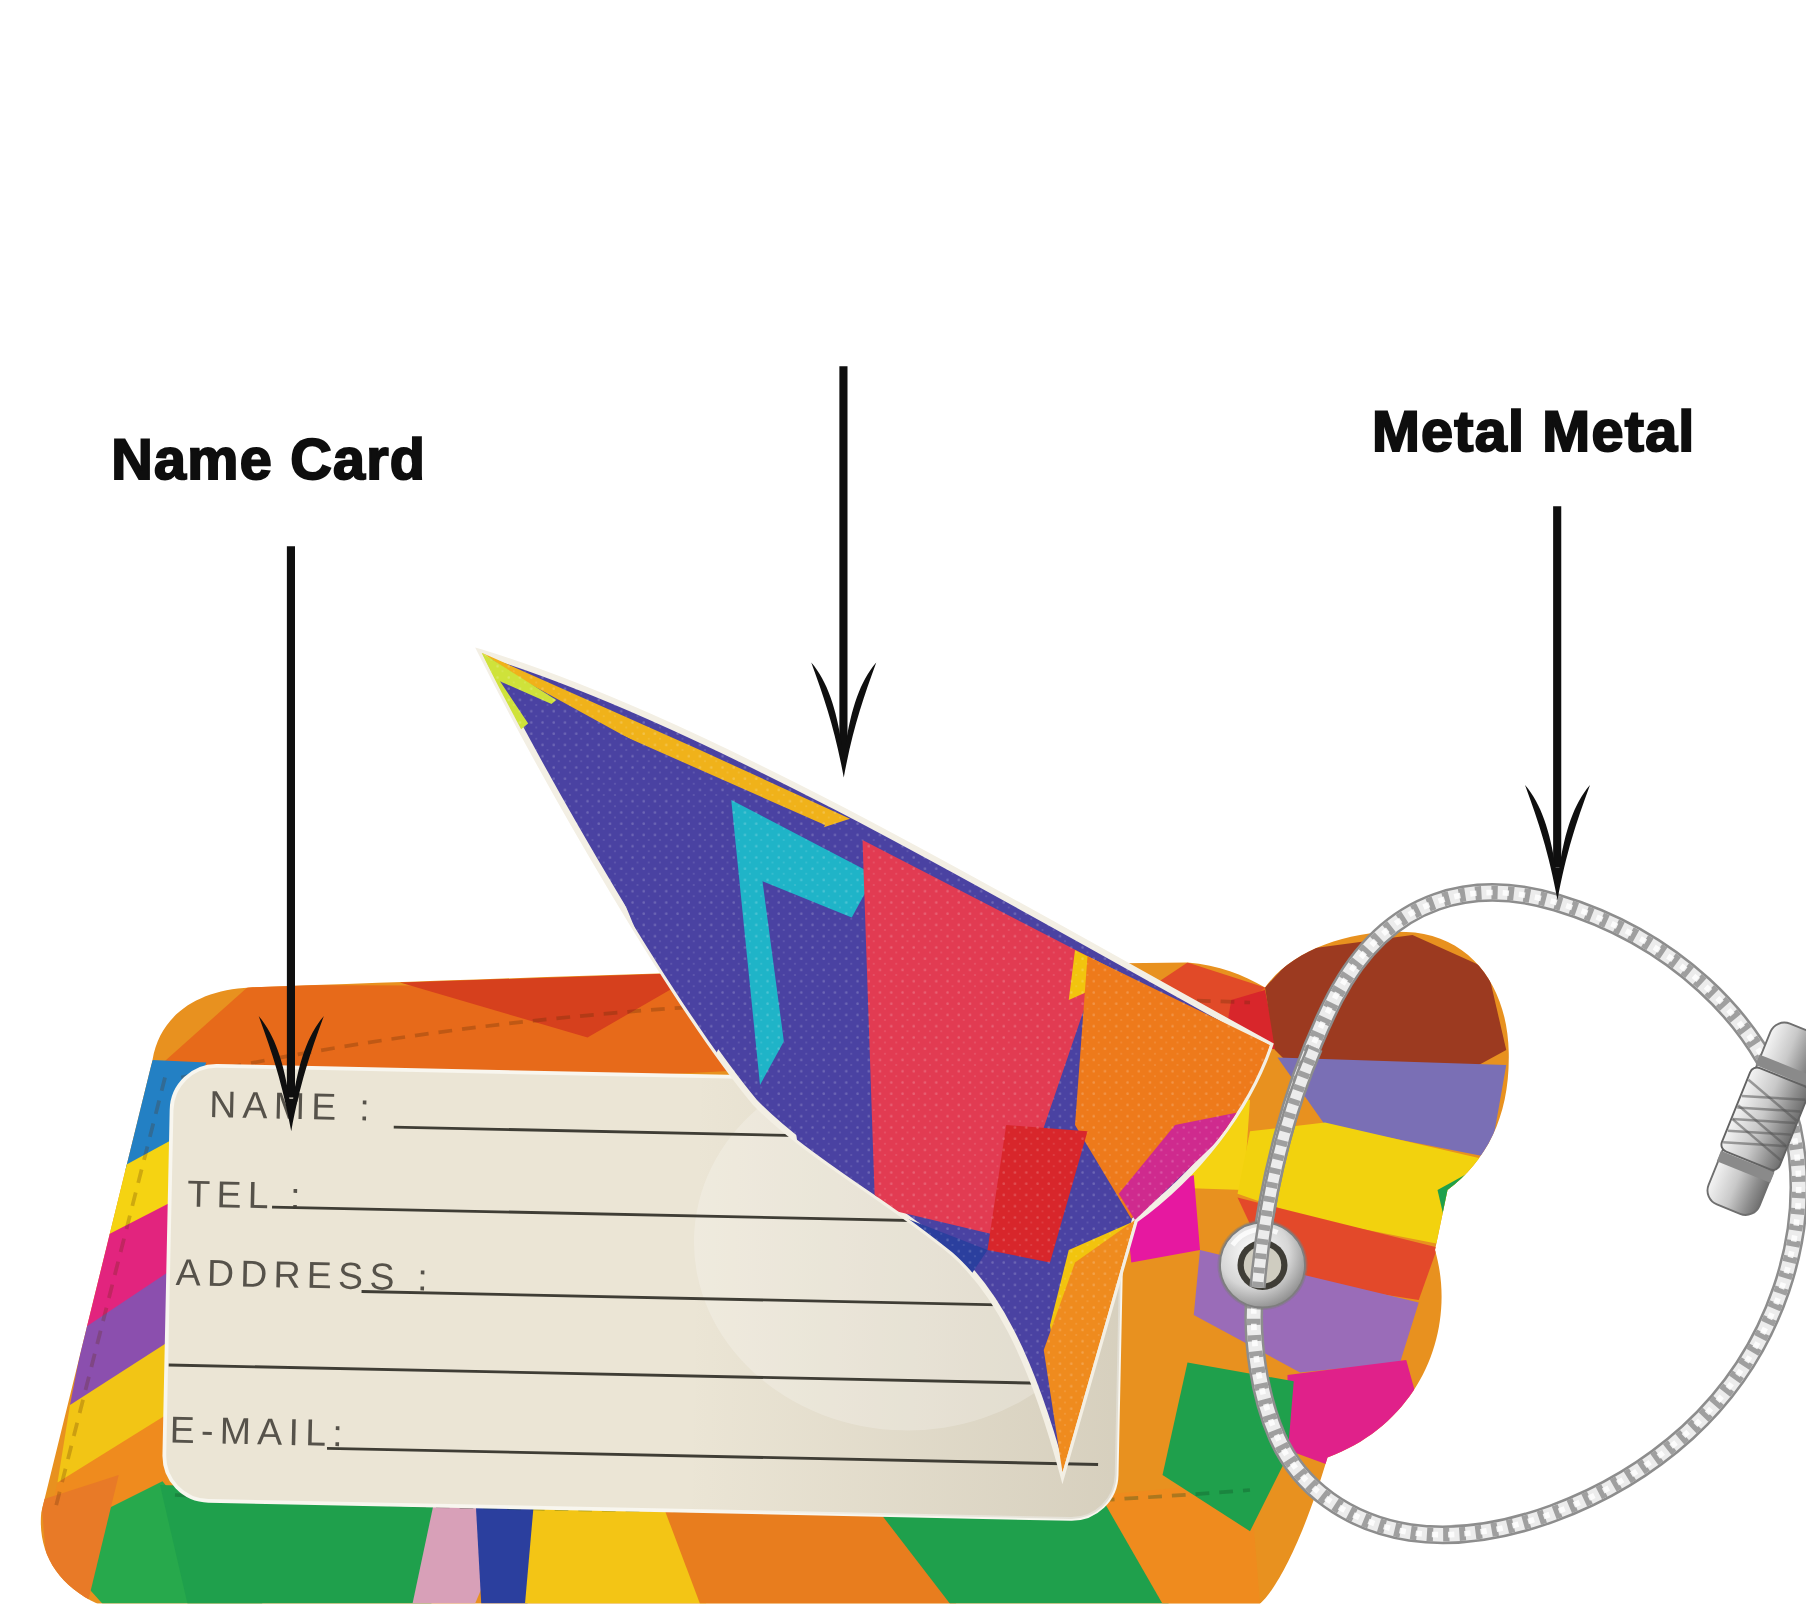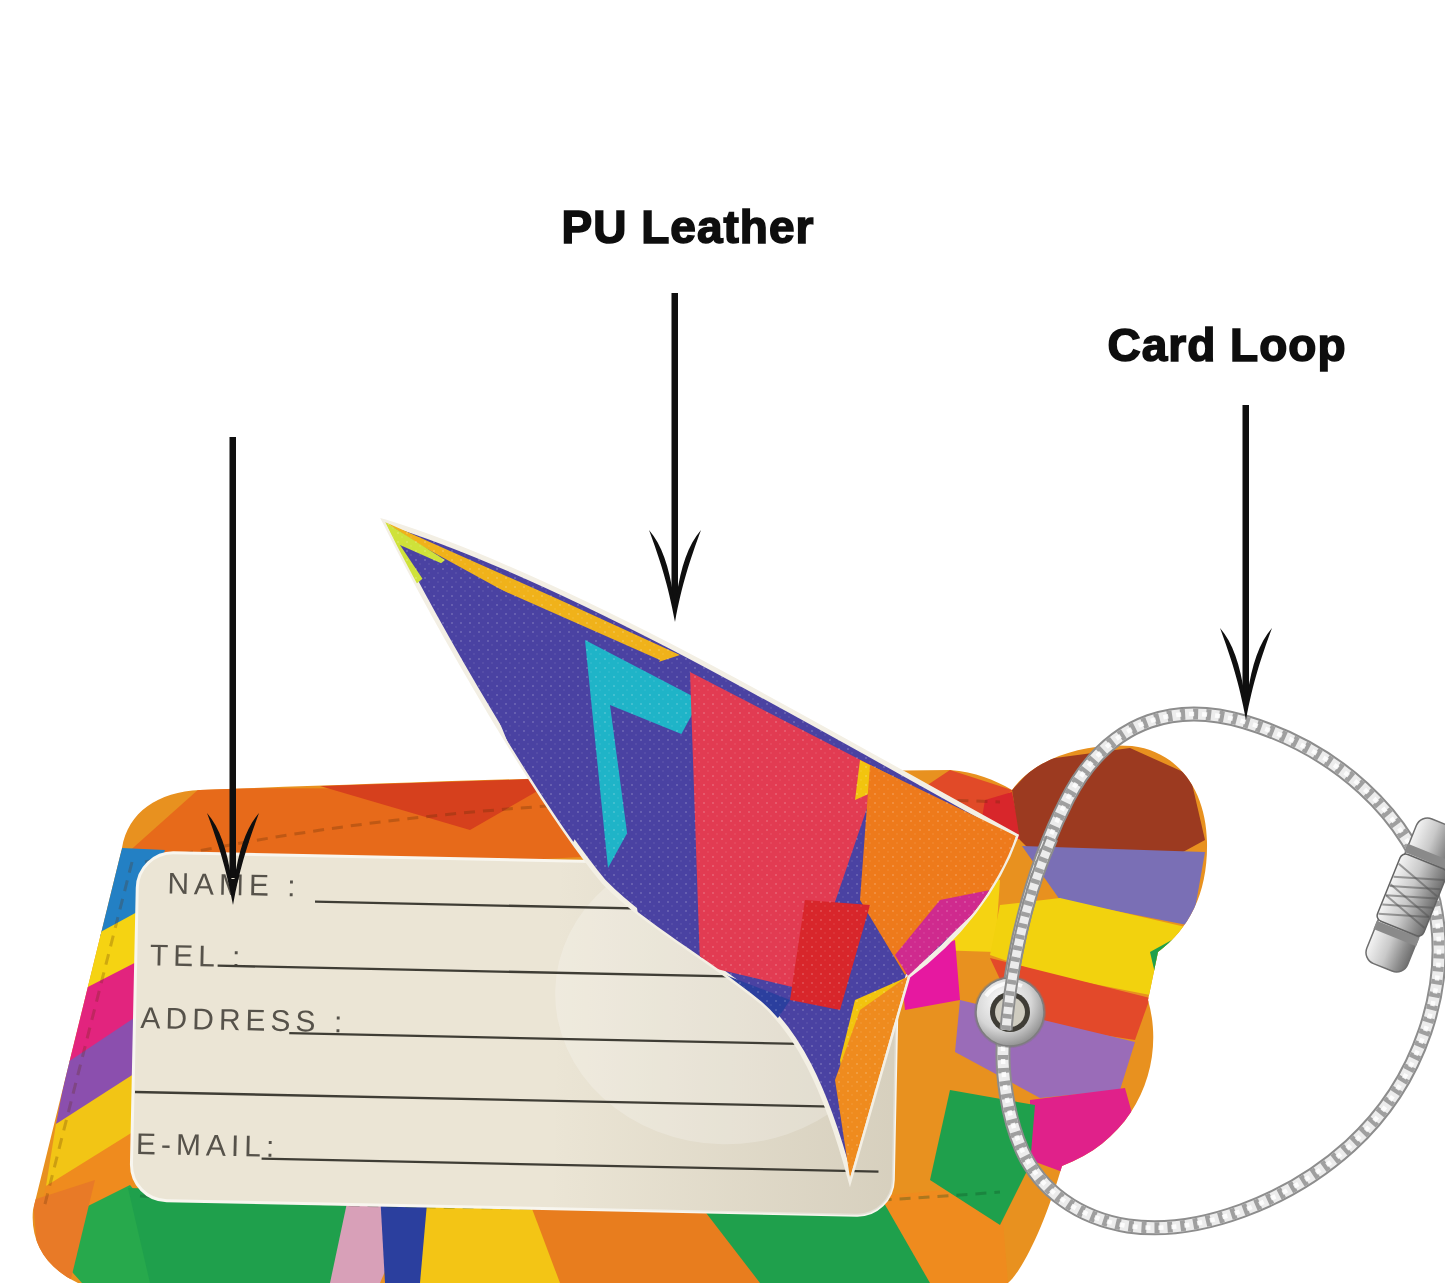--- a/index.html
+++ b/index.html
@@ -179,15 +179,15 @@
       <rect x="671.5" y="293" width="6.5" height="303"></rect>
       <path d="M675,622 C668,584 660,560 649,530 C662,545 669,567 673.5,596 L676.5,596 C681,567 688,545 701,530 C690,560 682,584 675,622 Z"></path>
     </g>
     <g>
       <rect x="1242.5" y="405" width="6.5" height="289"></rect>
       <path d="M1246,720 C1239,682 1231,658 1220,628 C1233,643 1240,665 1244.5,694 L1247.5,694 C1252,665 1259,643 1272,628 C1261,658 1253,682 1246,720 Z"></path>
     </g>
   </g>
 </svg>
 
-  <div class="callout lbl lbl-pu-leather">PU Leather</div>
-  <div class="callout lbl lbl-metal-loop">Card Loop</div>
+  <div class="callout lbl lbl-name-card">Name Card</div>
+  <div class="callout lbl lbl-metal-loop">Metal Metal</div>
 </div>
 
 </body></html>

